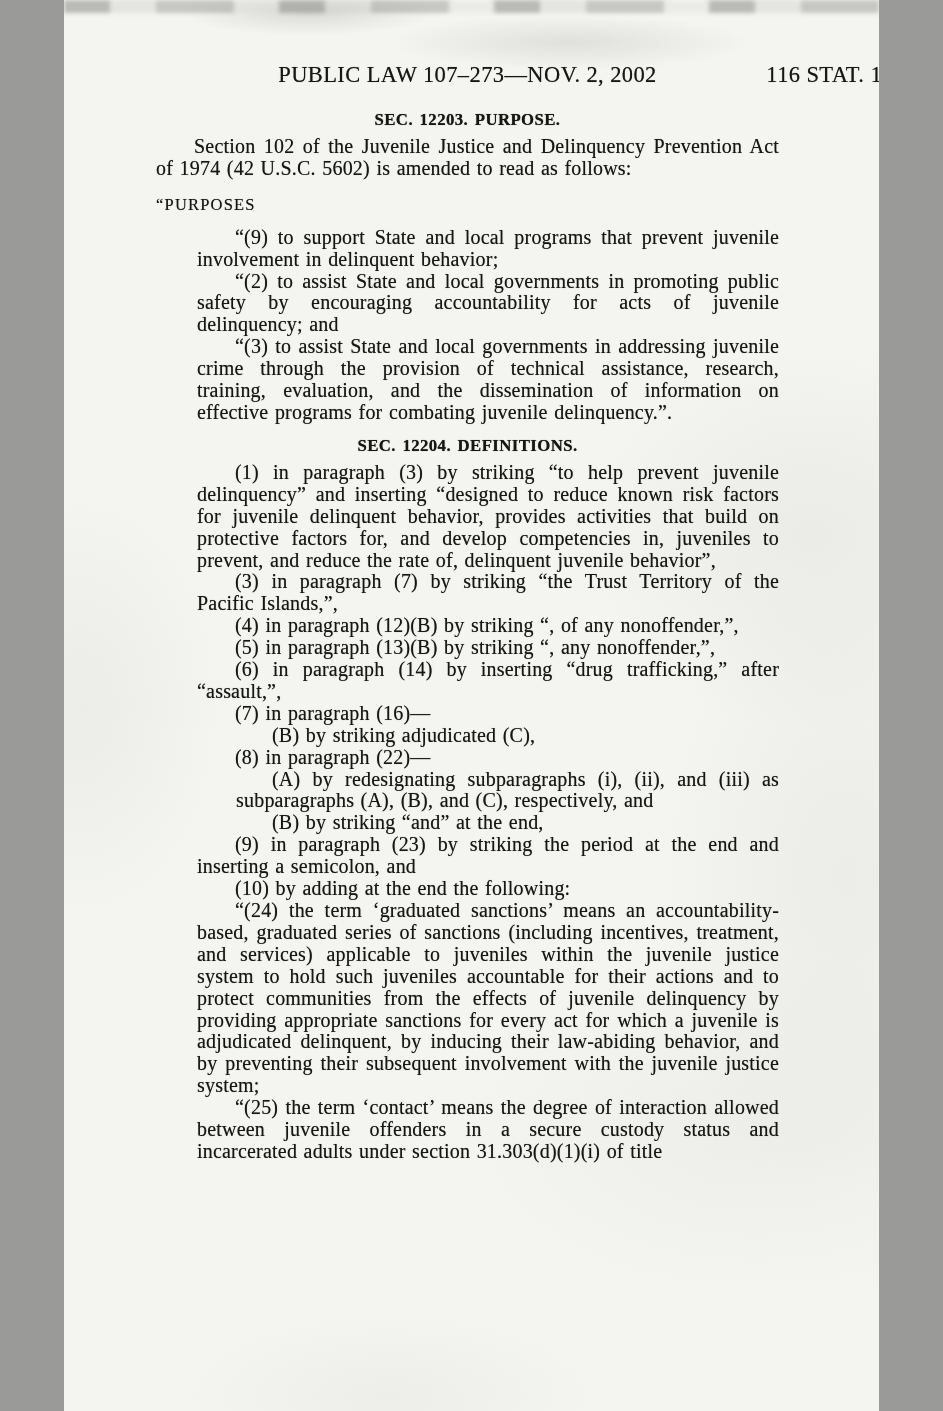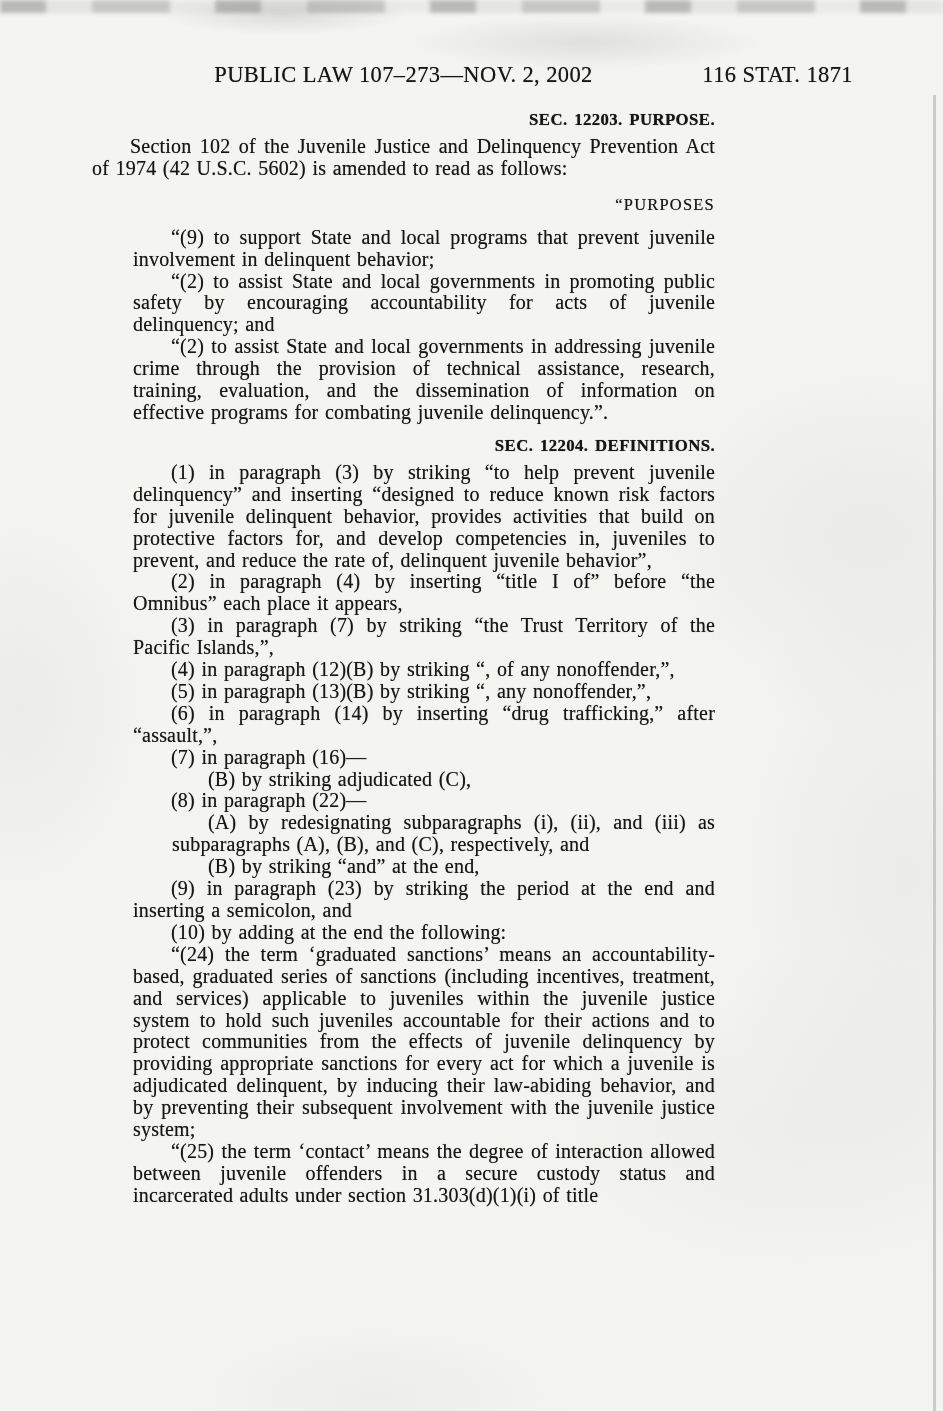--- a/index.html
+++ b/index.html
@@ -3,21 +3,21 @@
 <meta charset="utf-8">
 <style>
   html, body {
     margin: 0;
     padding: 0;
     background: #9a9a98;
     font-family: "Liberation Serif", serif;
   }
   .page {
     position: relative;
-    width: 943px;
+    width: 815px;
     height: 1411px;
     margin: 0 auto;
     overflow: hidden;
     color: #161616;
     background:
       radial-gradient(ellipse 260px 40px at 62% 3%, rgba(130,130,126,0.18), transparent 70%),
       radial-gradient(ellipse 180px 30px at 30% 1%, rgba(120,120,118,0.20), transparent 70%),
       radial-gradient(ellipse 320px 260px at 92% 38%, rgba(150,150,146,0.10), transparent 75%),
       radial-gradient(ellipse 260px 420px at 96% 62%, rgba(150,150,146,0.09), transparent 75%),
       radial-gradient(ellipse 200px 300px at 2% 50%, rgba(140,140,136,0.08), transparent 75%),
@@ -77,27 +77,27 @@
     word-spacing: 1.3px;
     letter-spacing: 0.2px;
     text-shadow: 0 0 0.7px rgba(20,20,20,0.55);
   }
   .section-heading {
     font-weight: bold;
     font-size: 16.8px;
     line-height: 20px;
     letter-spacing: 0.4px;
     word-spacing: 2px;
-    text-align: right;
+    text-align: center;
     margin: 12px 0 6px 0;
     text-shadow: 0 0 0.8px rgba(0,0,0,0.7);
   }
   .doc-body > .section-heading:first-child { margin-top: 8px; }
   .centered-heading {
-    text-align: right;
+    text-align: left;
     font-size: 16.5px;
     letter-spacing: 1.2px;
     word-spacing: 1px;
     margin: 14px 0 11px 0;
   }
   .paragraph { text-indent: 38px; }
   .indent-0 { margin-left: 0; }
   .indent-1 { margin-left: 41px; }
   .indent-2 { margin-left: 80px; text-indent: 36px; }
 </style>
@@ -112,24 +112,23 @@
     <div class="law">PUBLIC LAW 107–273—NOV. 2, 2002</div>
     <div class="stat">116 STAT. 1871</div>
   </div>
 
   <div class="doc-body">
       <div class="section-heading">SEC. 12203. PURPOSE.</div>
       <div class="paragraph indent-0">Section 102 of the Juvenile Justice and Delinquency Prevention Act of 1974 (42 U.S.C. 5602) is amended to read as follows:</div>
       <div class="centered-heading">“PURPOSES</div>
       <div class="paragraph indent-1">“(9) to support State and local programs that prevent juvenile involvement in delinquent behavior;</div>
       <div class="paragraph indent-1">“(2) to assist State and local governments in promoting public safety by encouraging accountability for acts of juvenile delinquency; and</div>
-      <div class="paragraph indent-1">“(2) to assist State and local governments in addressing juvenile crime through the provision of technical assistance, research, training, evaluation, and the dissemination of information on effective programs for combating juvenile delinquency.”.</div>
+      <div class="paragraph indent-1">“(3) to assist State and local governments in addressing juvenile crime through the provision of technical assistance, research, training, evaluation, and the dissemination of information on effective programs for combating juvenile delinquency.”.</div>
       <div class="section-heading">SEC. 12204. DEFINITIONS.</div>
       <div class="paragraph indent-1">(1) in paragraph (3) by striking “to help prevent juvenile delinquency” and inserting “designed to reduce known risk factors for juvenile delinquent behavior, provides activities that build on protective factors for, and develop competencies in, juveniles to prevent, and reduce the rate of, delinquent juvenile behavior”,</div>
-      <div class="paragraph indent-1">(2) in paragraph (4) by inserting “title I of” before “the Omnibus” each place it appears,</div>
       <div class="paragraph indent-1">(3) in paragraph (7) by striking “the Trust Territory of the Pacific Islands,”,</div>
       <div class="paragraph indent-1">(4) in paragraph (12)(B) by striking “, of any nonoffender,”,</div>
       <div class="paragraph indent-1">(5) in paragraph (13)(B) by striking “, any nonoffender,”,</div>
       <div class="paragraph indent-1">(6) in paragraph (14) by inserting “drug trafficking,” after “assault,”,</div>
       <div class="paragraph indent-1">(7) in paragraph (16)—</div>
       <div class="paragraph indent-2">(B) by striking adjudicated (C),</div>
       <div class="paragraph indent-1">(8) in paragraph (22)—</div>
       <div class="paragraph indent-2">(A) by redesignating subparagraphs (i), (ii), and (iii) as subparagraphs (A), (B), and (C), respectively, and</div>
       <div class="paragraph indent-2">(B) by striking “and” at the end,</div>
       <div class="paragraph indent-1">(9) in paragraph (23) by striking the period at the end and inserting a semicolon, and</div>

